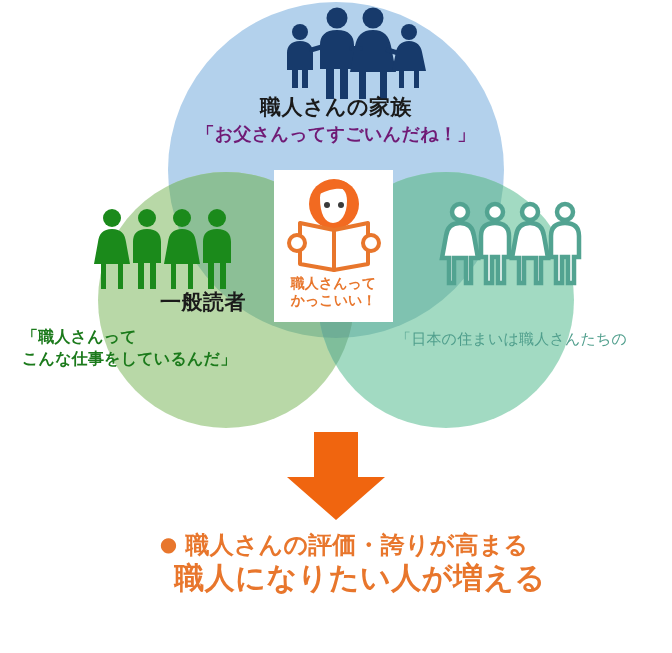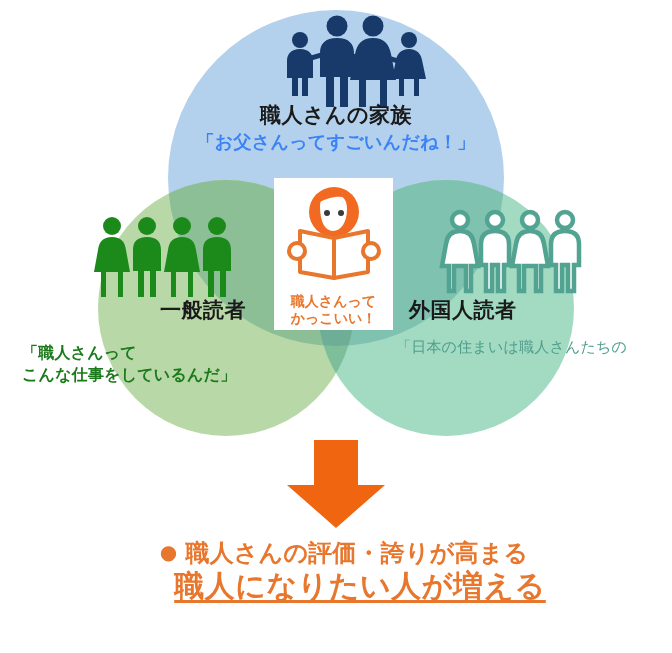--- a/index.html
+++ b/index.html
@@ -9,21 +9,21 @@
   }
   body {
     width: 672px;
     height: 653px;
     position: relative;
     overflow: hidden;
     font-family: "DejaVu Sans", "Liberation Sans", sans-serif;
   }
   #stage {
     position: absolute;
-    left: 0; top: 8px;
+    left: 0; top: 0;
     width: 672px;
     height: 505px;
   }
   .venn-svg {
     position: absolute;
     left: 0; top: 0;
     width: 672px;
     height: 440px;
   }
   .layer {
@@ -42,21 +42,21 @@
     text-align: center;
     color: #1a1a1a;
     font-weight: 700;
     font-size: 21px;
     letter-spacing: 0.5px;
   }
   .quote-top {
     position: absolute;
     left: 0; right: 0;
     text-align: center;
-    color: #3b82f6;
+    color: #701a75;
     font-weight: 700;
     font-size: 18px;
     letter-spacing: 0.3px;
   }
   .label-left {
     position: absolute;
     color: #1a1a1a;
     font-weight: 700;
     font-size: 21px;
     letter-spacing: 0.5px;
@@ -100,21 +100,21 @@
     box-sizing: border-box;
     padding-top: 4px;
   }
   .center-card svg { display: block; }
   .center-caption {
     color: #e8762c;
     font-weight: 700;
     font-size: 14px;
     line-height: 1.2;
     text-align: center;
-    margin-top: 11px;
+    margin-top: 1px;
     letter-spacing: 0px;
   }
 
   
   .arrow-wrap {
     position: absolute;
     left: 0; right: 0;
     top: 430px;
     display: flex;
     justify-content: center;
@@ -139,21 +139,20 @@
   }
   .concl-line .bullet {
     font-size: 20px;
     vertical-align: 2px;
     margin-right: 8px;
   }
   .concl-final {
     font-weight: 700;
     font-size: 30px;
     line-height: 1.25;
-    text-decoration: underline;
     text-underline-offset: 4px;
     text-decoration-thickness: 3px;
     letter-spacing: 0.5px;
     white-space: nowrap;
     padding-left: 32px;
   }
 </style>
 </head>
 <body>
 
@@ -243,26 +242,25 @@
   </svg>
 
   <div class="layer">
 
     <div class="label-top" style="top:93px;">職人さんの家族</div>
 
     <div class="quote-top" style="top:122px;">「お父さんってすごいんだね！」</div>
 
     <div class="label-left" style="left:160px; top:288px;text-align:center;">一般読者</div>
 
-    <div class="quote-left" style="left:22px; top:326px;margin-top:8px;">
+    <div class="quote-left" style="left:22px; top:326px;">
       <div>「職人さんって</div>
       <div>こんな仕事をしているんだ」</div>
     </div>
 
-    <div class="label-right" style="left:409px; top:288px;">外国人読者</div>
 
     <div class="quote-right" style="left:396px; top:329px;">
       <div>「日本の住まいは職人さんたちの</div>
     </div>
 
     <div class="center-card">
       <svg width="108" height="100" viewBox="0 0 108 100">
 
         <circle cx="54" cy="30" r="25" fill="#f26a21"></circle>
 

